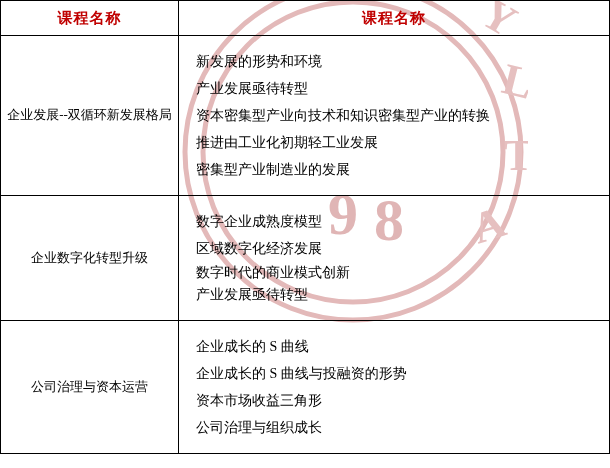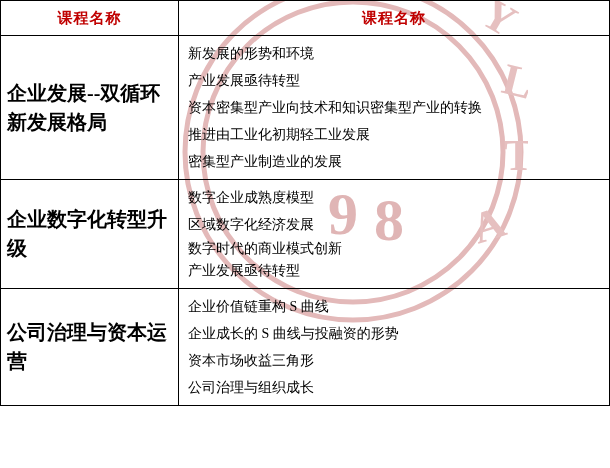--- a/index.html
+++ b/index.html
@@ -52,34 +52,35 @@
     text-align: center;
     font-weight: bold;
     font-size: 15px;
     color: #c00000;
     padding: 6px 4px;
     height: 22px;
     letter-spacing: 1px;
   }
 
   td.name-cell {
-    font-weight: bold;
-    font-size: 20px;
+    text-align: center;
+    font-weight: normal;
+    font-size: 13px;
     color: #000000;
     padding: 4px 6px;
     line-height: 1.45;
   }
   td.content-cell {
     padding: 4px 0 4px 0;
     font-size: 14px;
     color: #000000;
   }
   td.content-cell ul {
     list-style: none;
-    margin: 0;
+    margin: 8px;
     padding: 0;
   }
   td.content-cell li {
     padding: 3px 8px 3px 9px;
     line-height: 1.5;
   }
   td.content-cell li.tight {
     padding-top: 0px;
     padding-bottom: 1px;
   }
@@ -146,21 +147,21 @@
             <li>区域数字化经济发展</li>
             <li class="tight">数字时代的商业模式创新</li>
             <li class="tight-follow">产业发展亟待转型</li>
           </ul>
         </td>
       </tr>
       <tr>
         <td class="name-cell">公司治理与资本运营</td>
         <td class="content-cell">
           <ul>
-            <li>企业价值链重构 S 曲线</li>
+            <li>企业成长的 S 曲线</li>
             <li>企业成长的 S 曲线与投融资的形势</li>
             <li>资本市场收益三角形</li>
             <li>公司治理与组织成长</li>
           </ul>
         </td>
       </tr>
     </tbody>
   </table>
 </div>
 

